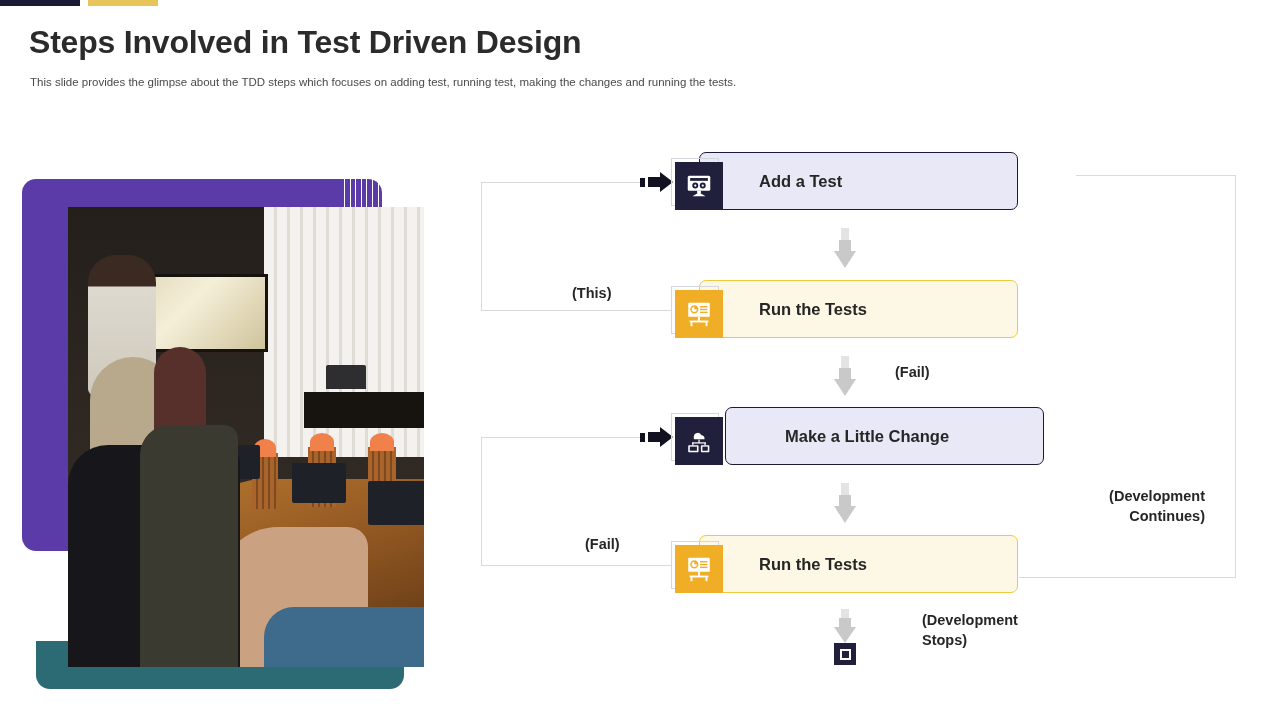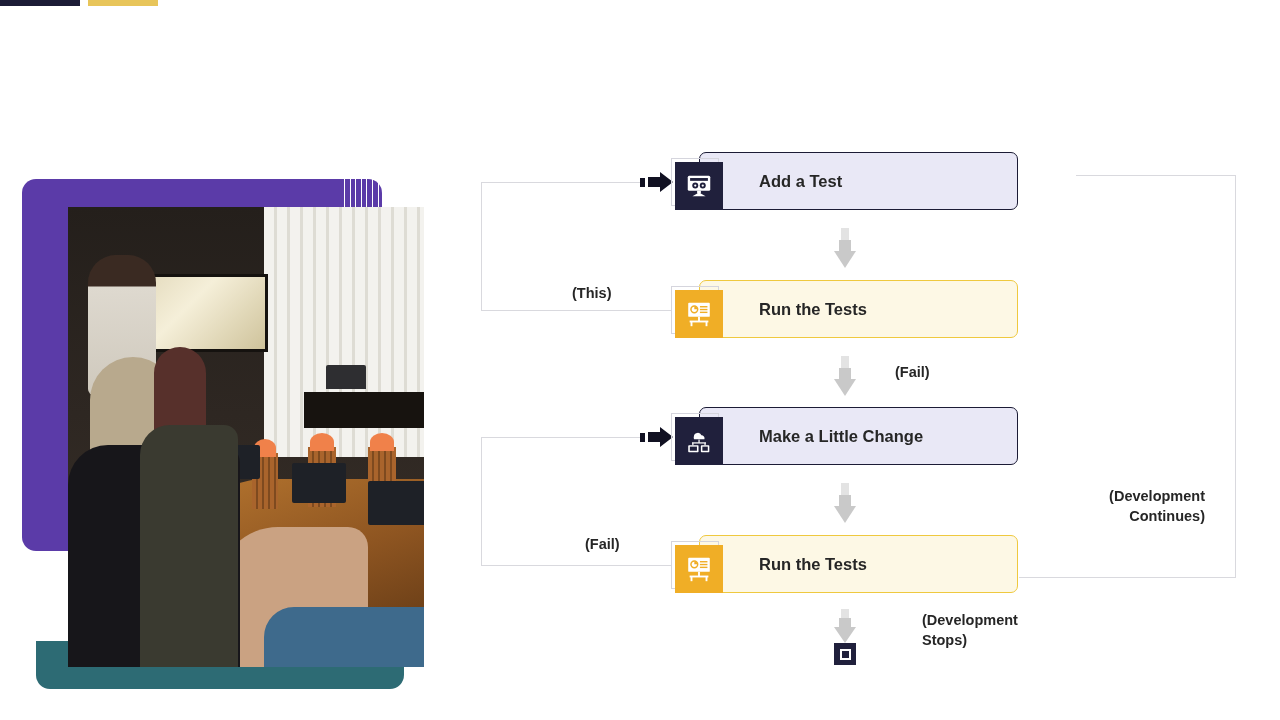--- a/index.html
+++ b/index.html
@@ -167,20 +167,22 @@
   .in-arrow { position: absolute; width: 34px; height: 22px; z-index: 3; }
 </style>
 </head>
 <body>
 
 <div id="slide">
 
   <div class="bar-navy"></div>
   <div class="bar-gold"></div>
 
+  <div class="title">Steps Involved in Test Driven Design</div>
+  <div class="subtitle">This slide provides the glimpse about the TDD steps which focuses on adding test, running test, making the changes and running the tests.</div>
 
   <div class="photo-wrap">
     <div class="photo-purple"></div>
     <div class="photo-stripes" id="stripes">
         <i style="left: 0px;"></i>
         <i style="left: 5.6px;"></i>
         <i style="left: 11.2px;"></i>
         <i style="left: 16.8px;"></i>
         <i style="left: 22.4px;"></i>
         <i style="left: 28px;"></i>
@@ -326,21 +328,21 @@
         <rect x="15.4" y="14.5" width="1.3" height="3.5" fill="#ffffff"></rect>
         <rect x="8.5" y="17.4" width="15" height="1.3" fill="#ffffff"></rect>
         <rect x="8.8" y="18" width="1.3" height="2.6" fill="#ffffff"></rect>
         <rect x="21.8" y="18" width="1.3" height="2.6" fill="#ffffff"></rect>
         <rect x="4.5" y="20.5" width="11" height="7.5" rx="0.8" fill="#ffffff"></rect>
         <rect x="6.2" y="22" width="7.6" height="4.4" fill="#20203c"></rect>
         <rect x="18" y="20.5" width="9" height="7.5" rx="0.8" fill="#ffffff"></rect>
         <rect x="19.6" y="22" width="5.8" height="4.4" fill="#20203c"></rect>
       </svg>
     </div>
-    <div class="node purple" style="left:699px; top:407px; width:319px;">
+    <div class="node purple" style="left:725px; top:407px; width:319px;">
       <span class="label">Make a Little Change</span>
     </div>
 
     <div class="icon-shadow" style="left:671px; top:541px;"></div>
     <div class="icon-box gold" style="left:675px; top:545px;">
       <svg width="30" height="30" viewBox="0 0 32 32">
         <rect x="4.5" y="4" width="23" height="15" rx="1" fill="#ffffff"></rect>
         <circle cx="11" cy="11" r="3.6" fill="none" stroke="#f0ae26" stroke-width="1.6"></circle>
         <path d="M11 11 L11 7.6 A3.4 3.4 0 0 1 14.2 11 Z" fill="#f0ae26"></path>
         <rect x="17" y="7.5" width="8" height="1.5" fill="#f0ae26"></rect>

